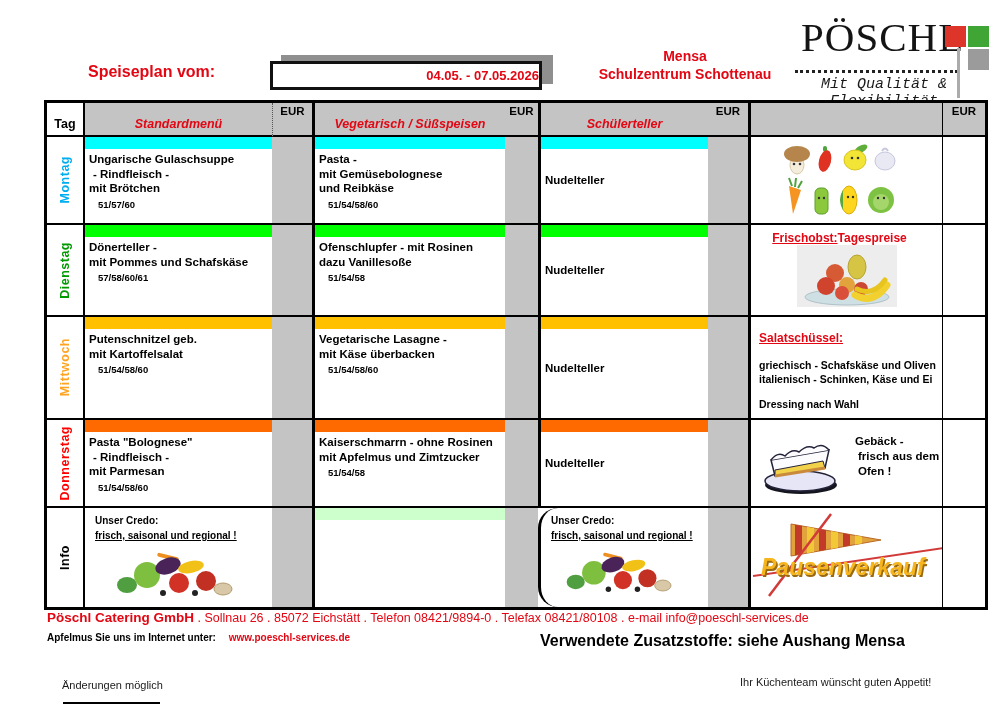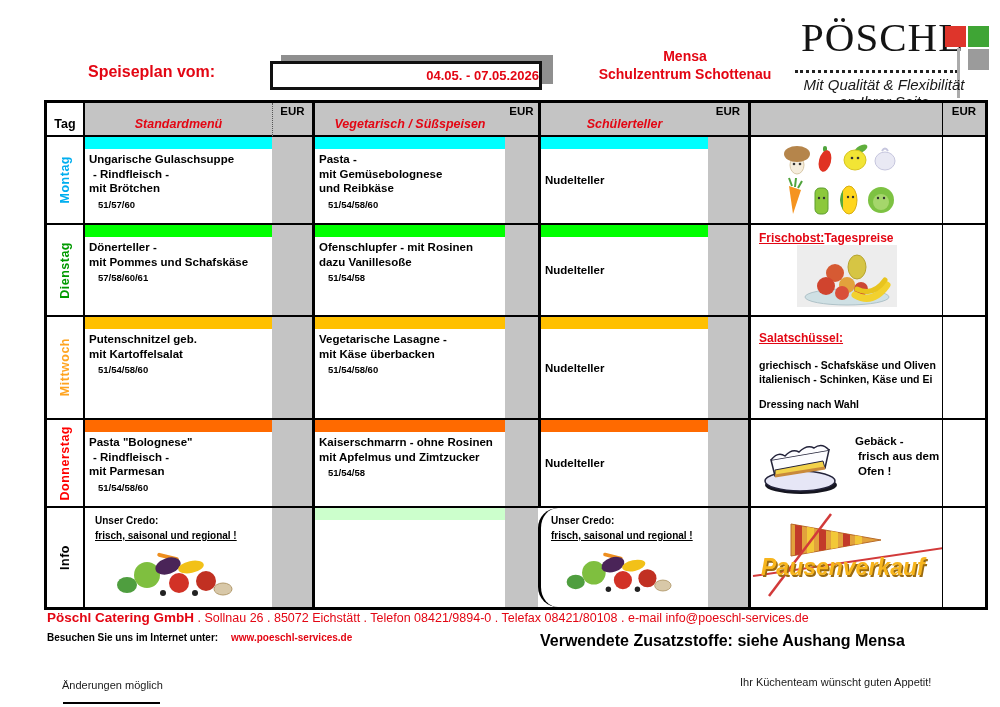--- a/index.html
+++ b/index.html
@@ -17,21 +17,21 @@
   .logo { position:absolute; left:795px; top:12px; width:205px; height:95px; }
   .logo-text { position:absolute; left:6px; top:2px; font-family:"Liberation Serif", serif;
                font-size:41px; line-height:46px; color:#141414; letter-spacing:1px; }
   .logo-dots { position:absolute; left:0px; top:58px; width:163px; border-top:3px dotted #222; }
   .sq { position:absolute; width:21px; height:21px; }
   .sq-red   { left:150px; top:14px; background:#DE352B; }
   .sq-green { left:173px; top:14px; background:#3FA535; }
   .sq-gray  { left:173px; top:37px; background:#9B9B9B; }
   .logo-vline { position:absolute; left:162px; top:36px; width:3px; height:50px; background:#ABABAB; }
   .logo-tagline { position:absolute; left:0px; top:64px; width:178px; text-align:center;
-                  font-family:Liberation Sans, sans-serif; font-style:italic; font-size:15px; line-height:17px; color:#1a1a1a; }
+                  font-family:Liberation Mono, monospace; font-style:italic; font-size:15px; line-height:17px; color:#1a1a1a; }
 
   
   .menu-table { position:absolute; left:47px; top:103px; width:938px; height:504px;
                 display:grid; grid-template-columns:38px 187px 40px 193px 33px 170px 40px 195px 42px;
                 grid-template-rows:34px 88px 92px 103px 88px 99px; }
   .frame { position:absolute; left:44px; top:100px; width:944px; height:510px;
            border:3px solid #000; box-sizing:border-box; pointer-events:none; }
   .cell { position:relative; box-sizing:border-box; background:#fff; overflow:hidden;
           border-right:1px solid #000; border-bottom:2px solid #000; }
   .gray { background:#C4C4C4; }
@@ -57,21 +57,21 @@
   .bar-do { background:#FF6A00; } .bar-info { background:#CCFFCC; }
 
   .menu-cell { padding:15px 3px 0 4px; font-weight:bold; font-size:11.5px; line-height:14.5px; }
   .indent1 { padding-left:4px; }
   .allerg { font-size:9.5px; padding-left:9px; margin-top:2px; }
   .schueler-cell { display:flex; align-items:center; padding-left:4px; font-weight:bold; font-size:11.5px; }
 
   .extra-pad { padding:6px 6px 0 8px; }
   .red-under { color:#E30613; font-weight:bold; font-size:12px; text-decoration:underline; }
   .red-plain { color:#E30613; font-weight:bold; font-size:12px; }
-  .extra-head-row { display:flex; justify-content:flex-start; padding:6px 22px 0 8px; }
+  .extra-head-row { display:flex; justify-content:center; padding:6px 22px 0 8px; }
   .salat-lines { font-weight:bold; font-size:10.5px; line-height:13.5px; margin-top:14px; }
   .salat-dressing { font-weight:bold; font-size:10.5px; margin-top:12px; }
   .gebaeck { position:absolute; left:104px; top:14px; font-weight:bold; font-size:11.5px; line-height:15px; }
   .credo-cell { padding:5px 2px 0 10px; font-weight:bold; font-size:10px; line-height:15px;border-radius:20px; }
   .credo-under { text-decoration:underline; }
   .img-center { display:flex; align-items:center; justify-content:center; height:100%; }
 
   .pv-text { position:absolute; left:10px; top:46px; font-weight:bold; font-style:italic; font-size:23px;
              color:#F7B51D; text-shadow:1.5px 1.5px 0 #9A6A10; white-space:nowrap; }
 
@@ -362,20 +362,20 @@
     </div>
     <div class="cell noR" style="border-bottom:none;"></div>
   </div>
   <div class="frame"></div>
 
   <div class="contact">
     <span class="co">Pöschl Catering GmbH</span>
     <span>. Sollnau 26 . 85072 Eichstätt . Telefon 08421/9894-0 . Telefax 08421/80108 . e-mail info@poeschl-services.de</span>
   </div>
   <div class="visit">
-    <span>Besuchen Sie uns im Internet unter:</span>
+    <span>Apfelmus Sie uns im Internet unter:</span>
     <span class="url">www.poeschl-services.de</span>
   </div>
   <div class="additives">Verwendete Zusatzstoffe: siehe Aushang Mensa</div>
   <div class="changes">Änderungen möglich</div>
   <div class="greeting">Ihr Küchenteam wünscht guten Appetit!</div>
   <div class="stray-line"></div>
 </div>
 
 </body></html>

